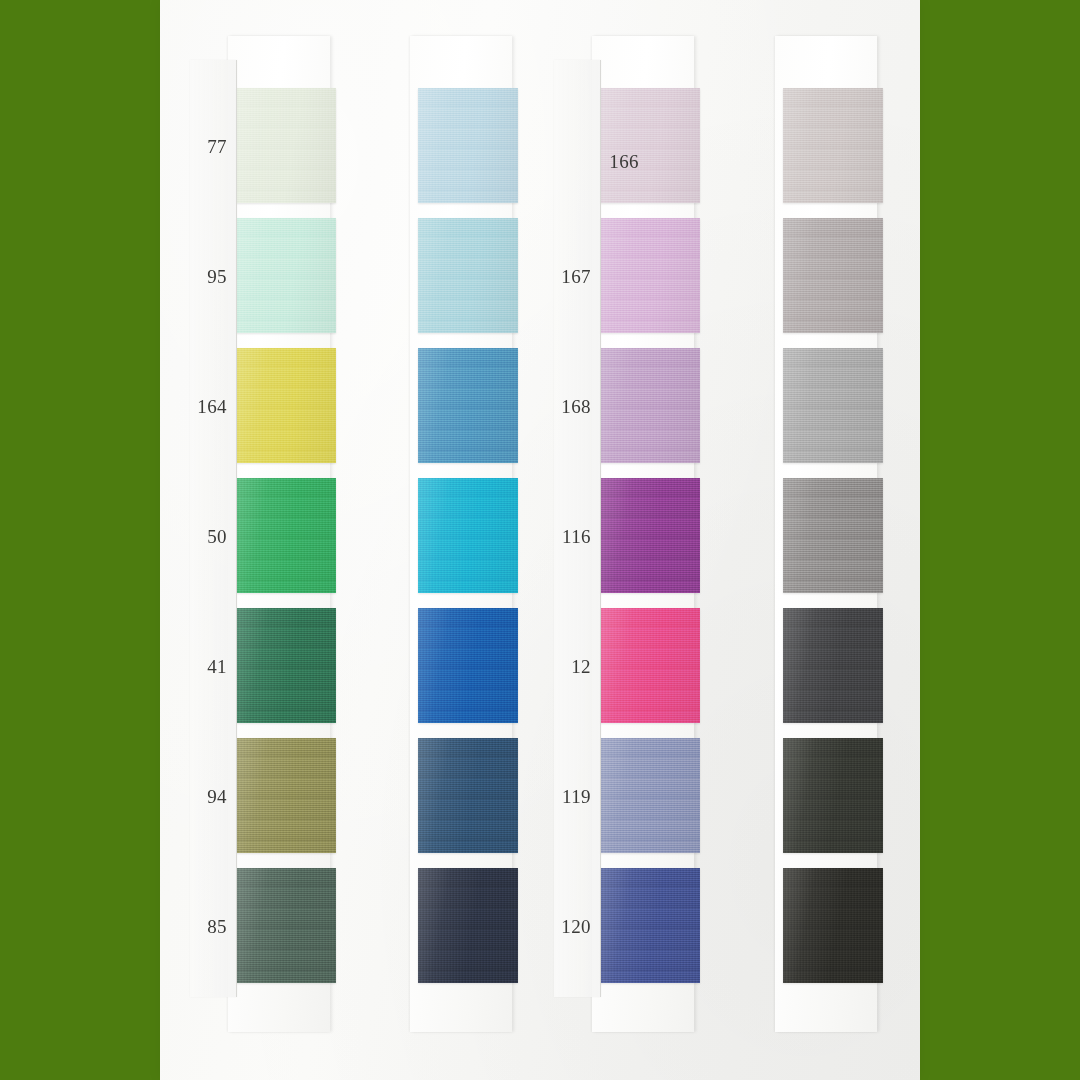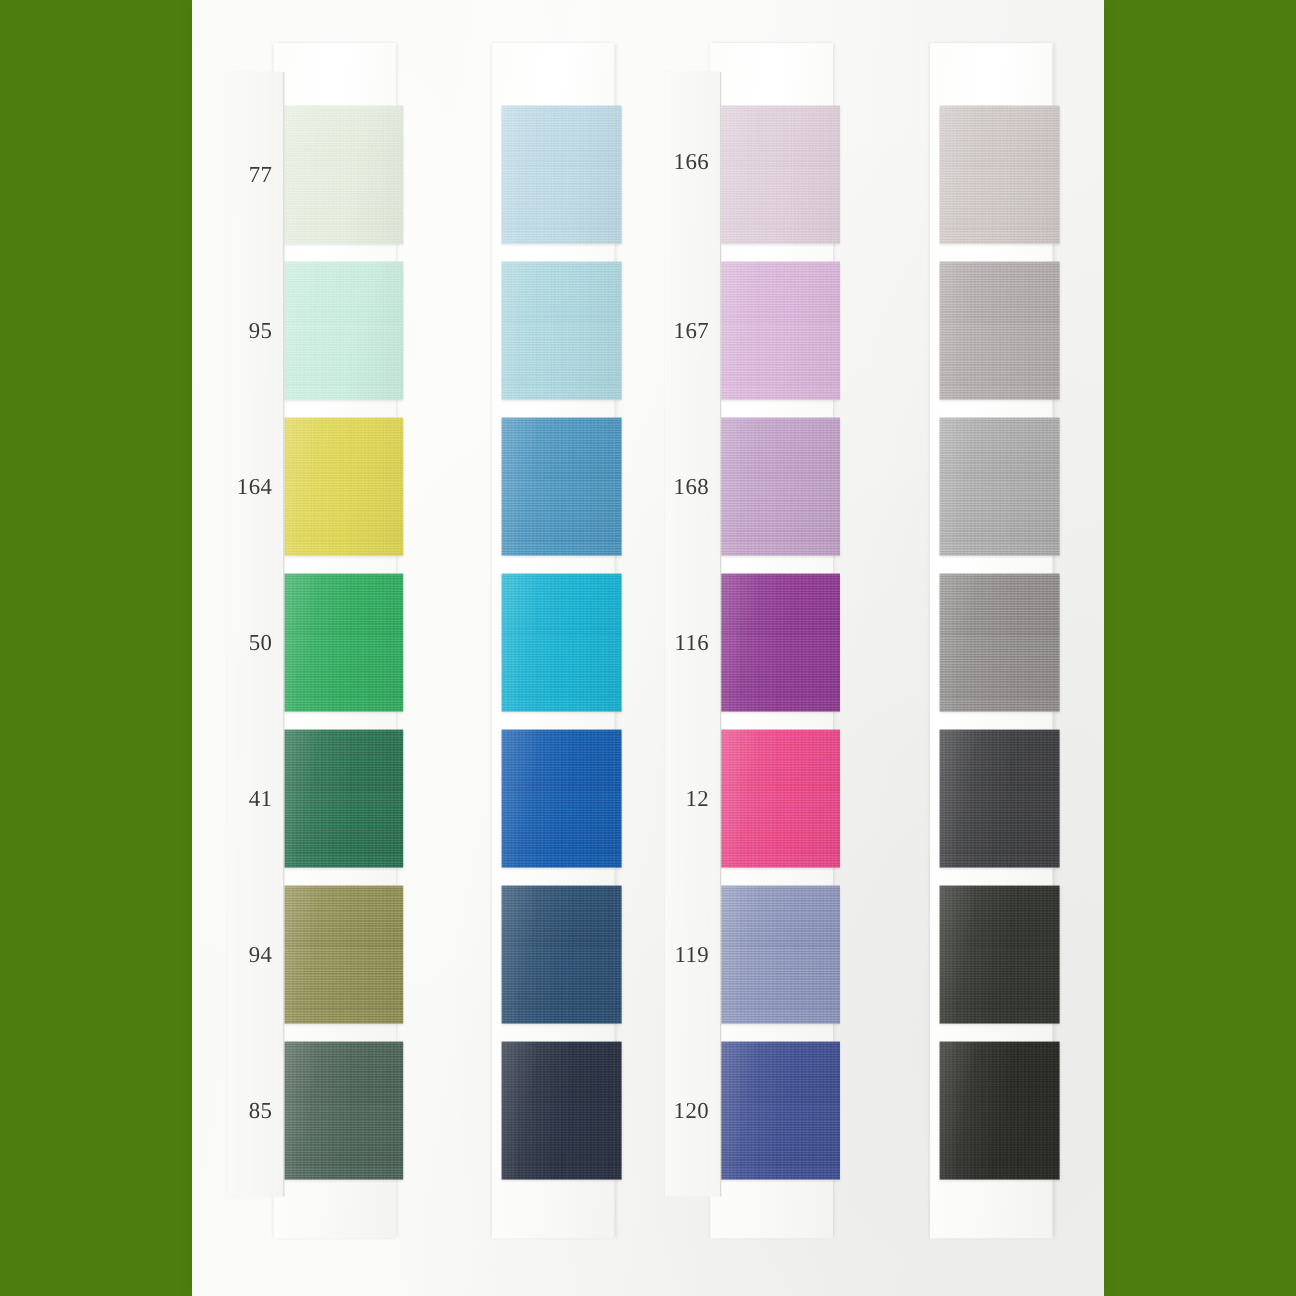--- a/index.html
+++ b/index.html
@@ -172,21 +172,21 @@
         <div class="swatch" title="12" style="left: 8px; top: 608px; width: 100px; height: 115px; background: rgb(232, 74, 134);">
           <div class="sheen"></div>
         </div>
         <div class="swatch" title="119" style="left: 8px; top: 738px; width: 100px; height: 115px; background: rgb(138, 147, 184);">
           <div class="sheen"></div>
         </div>
         <div class="swatch" title="120" style="left: 8px; top: 868px; width: 100px; height: 115px; background: rgb(66, 80, 142);">
           <div class="sheen"></div>
         </div>
         <div class="labelstrip" style="left: -38px; width: 46px; top: 60px; height: 937px;">
-          <div class="label" style="top: 75px;">166</div>
+          <div class="label" style="top: 101px; margin-left: 48px;">166</div>
           <div class="label" style="top: 215.5px;">167</div>
           <div class="label" style="top: 345.5px;">168</div>
           <div class="label" style="top: 475.5px;">116</div>
           <div class="label" style="top: 605.5px;">12</div>
           <div class="label" style="top: 735.5px;">119</div>
           <div class="label" style="top: 865.5px;">120</div>
         </div>
       </div>
       <div class="column" style="left: 775px; width: 102px;">
         <div class="tape" style="left: 0px; width: 102px;"></div>

